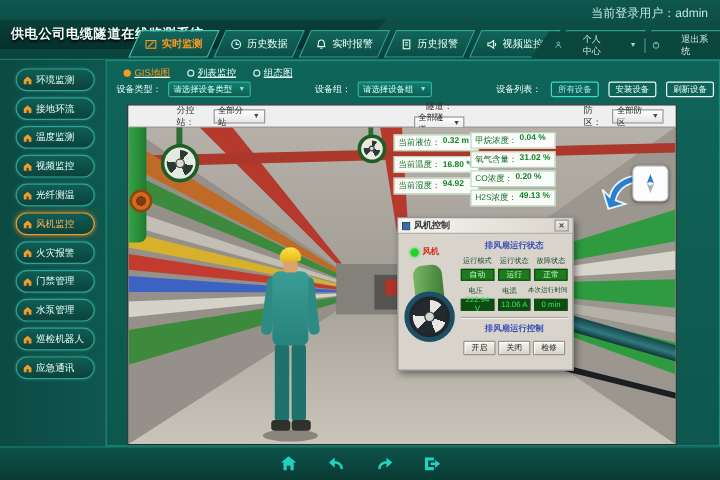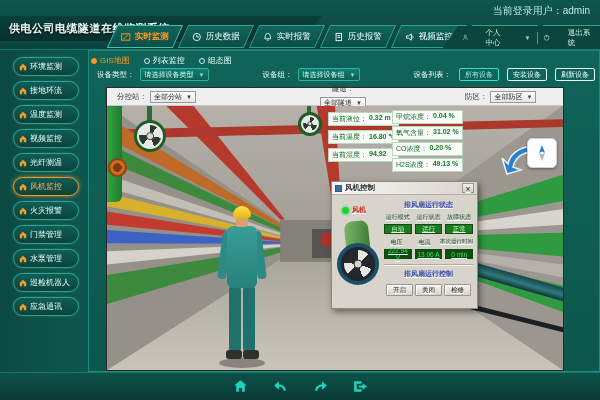--- a/index.html
+++ b/index.html
@@ -40,22 +40,22 @@
     display:flex; flex-direction:column; gap:5px; padding:7px 9px 7px 13px; }
   .side-item { height:19px; border:1px solid #2fa393; border-radius:10px;
     background:linear-gradient(#0f5d54,#0a433c); display:flex; align-items:center; gap:3px;
     padding:0 5px; font-size:8px; color:#eafffb; cursor:pointer; white-space:nowrap;
     box-shadow:0 0 3px rgba(47,163,147,.5); }
   .side-item svg { width:8px; height:8px; flex:none; }
   .side-item.active { border-color:#f09a2c; color:#ffb35c; box-shadow:0 0 4px rgba(240,154,44,.8); }
   
   .main { position:absolute; left:88px; top:50px; width:512px; height:322px;
     background:linear-gradient(#0f6459,#0d574e); border:1px solid #1d8a7a; }
-  .row-modes { position:absolute; top:4px; left:2px; display:flex; gap:14px;
-    font-size:8px; align-items:center; }
+  .row-modes { position:absolute; top:4px; left:14px; display:flex; gap:14px;
+    font-size:8px; align-items:center;text-decoration:underline; }
   .mode { display:flex; align-items:center; gap:3px; cursor:pointer; color:#eafffb; }
   .mode .dot { width:6px; height:6px; border-radius:50%; border:1px solid #cdeee8; background:transparent; }
   .mode.selected { color:#ff9a1f; }
   .mode.selected .dot { border-color:#ff9a1f; background:#ff9a1f; }
   .row-filters { position:absolute; top:17px; left:8px; width:498px; display:flex;
     align-items:center; gap:5px; font-size:7.5px; color:#eafffb; }
   .tsel { height:13px; padding:0 4px; background:linear-gradient(#118070,#0c5f53);
     border:1px solid #2fb3a0; border-radius:2px; color:#d8fff6; font-size:7px;
     display:flex; align-items:center; gap:5px; cursor:pointer; }
   .dbtn { height:13px; padding:0 5px; border:1px solid #e6fffa; border-radius:2px;
@@ -63,21 +63,21 @@
     cursor:pointer; margin-left:3px; }
   .dbtn.on { border-color:#35e0c8; color:#8df5e4; }
   .spacer { flex:1; }
   
   .viewport { position:absolute; left:17px; top:36px; width:458px; height:284px;
     border:1px solid #2a2a2a; background:#888; }
   .filterbar { position:absolute; top:0; left:0; right:0; height:18px; background:#efefef;
     border-bottom:1px solid #c5c5c5; display:flex; align-items:center; gap:4px;
     padding:0 10px; font-size:7.5px; color:#333; }
   .fgroup { display:flex; align-items:center; gap:3px; }
-  .fgroup.g1 { } .fgroup.g2 { margin-left:120px;flex-direction:column; } .fgroup.g3 { margin-left:95px; }
+  .fgroup.g1 { margin-left:30px; } .fgroup.g2 { margin-left:120px;flex-direction:column; } .fgroup.g3 { margin-left:95px; }
   .wsel { height:12px; border:1px solid #999; background:linear-gradient(#fff,#e6e6e6);
     font-size:7px; padding:0 3px; display:flex; align-items:center; gap:4px; color:#222; cursor:pointer; }
   .wsel .caret { color:#444; }
   .scene { position:absolute; top:18px; left:0; width:456px; height:264px; overflow:hidden; background:#8e8a83; }
   .lay { position:absolute; inset:0; }
   .ceiling { background:linear-gradient(#b6b1a8,#8e8a81); clip-path:polygon(0 0,100% 0,64% 44%,38% 44%); }
   .floor { background:linear-gradient(#7e7a72,#c9c5ba); clip-path:polygon(0 100%,100% 100%,64% 58%,38% 58%); }
   .lwall { background:#95918a; clip-path:polygon(0 0,38% 44%,38% 58%,0 100%); }
   .rwall { background:#9b978f; clip-path:polygon(100% 0,64% 44%,64% 58%,100% 100%); }
   .farwall { position:absolute; left:38%; top:43%; width:26%; height:16%; background:#84817a; }
@@ -119,21 +119,21 @@
   .sbox { background:rgba(255,255,255,.95); border:1px solid #b9d8b9; padding:1px 3px;
     font-size:7px; color:#0a6e1e; white-space:nowrap; display:flex; gap:2px; }
   .sbox b { font-weight:bold; color:#0a8422; }
   
   .navarrow { position:absolute; left:392px; top:34px; width:36px; height:36px; cursor:pointer; }
   .compass { position:absolute; right:6px; top:50px; width:30px; height:30px; background:#fdfdfd;
     border-radius:5px; border:1px solid #cfd4d8; box-shadow:0 1px 3px rgba(0,0,0,.4);
     display:flex; align-items:center; justify-content:center; }
   
   .dialog { position:absolute; left:242px; top:130px; width:147px; height:128px;
-    background:#d8d4cb; border:1px solid #8a8a8a; box-shadow:2px 3px 6px rgba(0,0,0,.45);text-decoration:underline; }
+    background:#d8d4cb; border:1px solid #8a8a8a; box-shadow:2px 3px 6px rgba(0,0,0,.45); }
   .dlg-title { height:13px; background:linear-gradient(90deg,#f7f5f1,#d9d5cd);
     border-bottom:1px solid #b5b1a8; display:flex; align-items:center; padding:0 3px;
     font-size:7.5px; font-weight:bold; color:#333; gap:3px; }
   .dlg-close { margin-left:auto; width:12px; height:10px; border:1px solid #999;
     background:linear-gradient(#f2efe9,#d4d0c6); font-size:6px; color:#444;
     display:flex; align-items:center; justify-content:center; cursor:pointer; }
   .dlg-body { display:flex; padding:4px 4px 3px 4px; gap:4px; }
   .dlg-left { width:44px; flex:none; position:relative; height:106px; }
   .led-row { display:flex; align-items:center; gap:3px; margin:6px 0 0 6px; }
   .led { width:7px; height:7px; border-radius:50%; background:#1ed42a; box-shadow:0 0 3px #1ed42a; }

